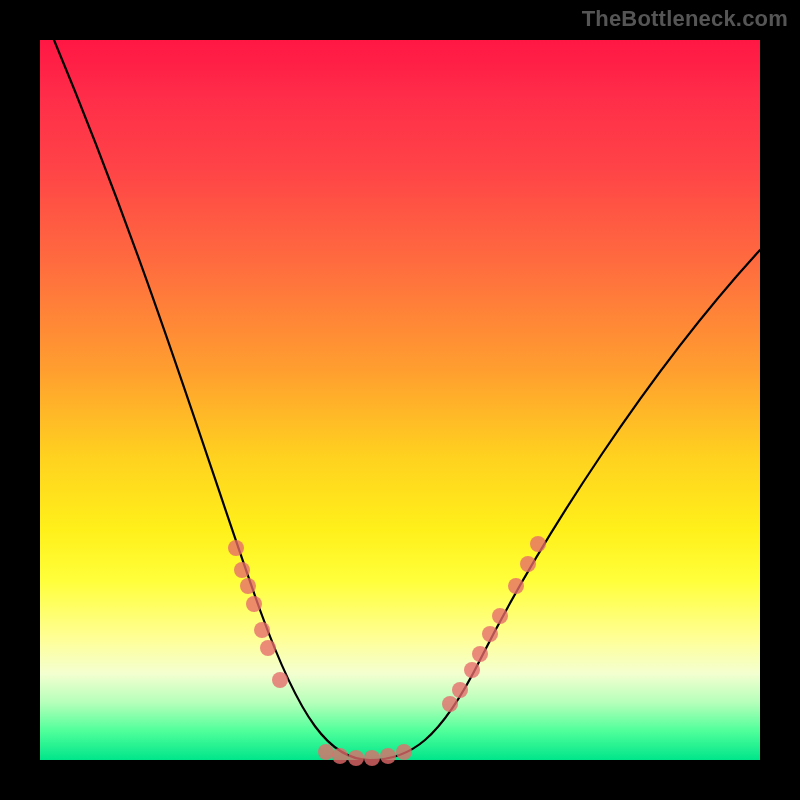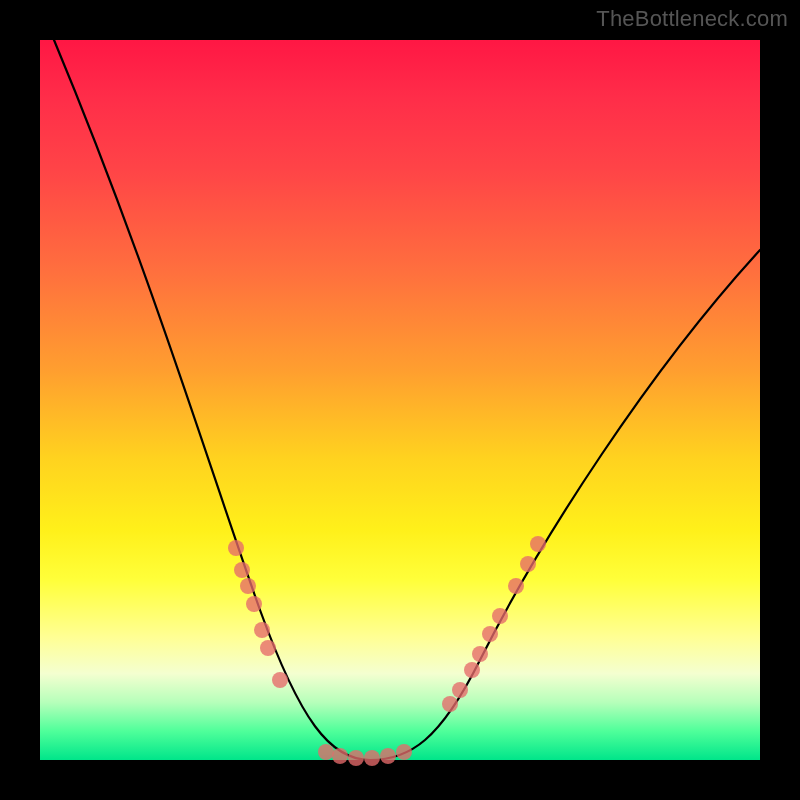--- a/index.html
+++ b/index.html
@@ -48,21 +48,21 @@
     width: 720px;
     height: 720px;
     overflow: visible;
   }
   .watermark {
     position: absolute;
     top: 6px;
     right: 12px;
     color: #555;
     font-size: 22px;
-    font-weight: 400;
+    font-weight: 700;
     letter-spacing: 0.2px;
   }
   .curve {
     fill: none;
     stroke: #000;
     stroke-width: 2.2;
     stroke-linecap: round;
   }
   .marker {
     fill: #e66a6a;

